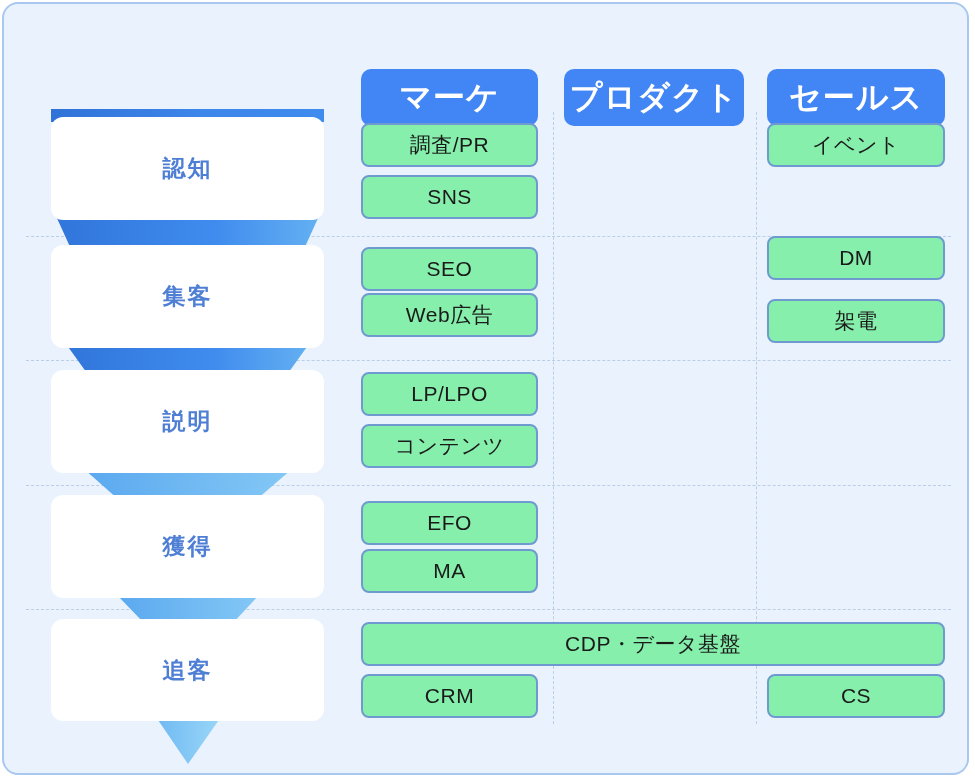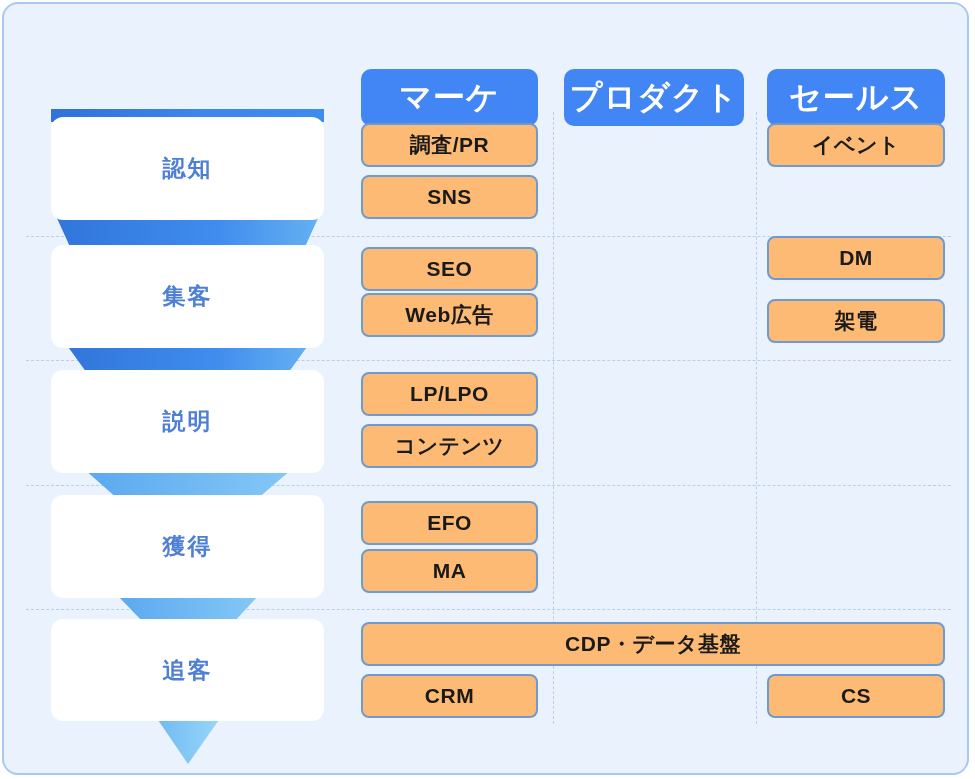--- a/index.html
+++ b/index.html
@@ -101,29 +101,29 @@
   #stage-0 { left: 47px; top: 113px; width: 273px; height: 103px; }
   #stage-1 { left: 47px; top: 241px; width: 273px; height: 103px; }
   #stage-2 { left: 47px; top: 366px; width: 273px; height: 103px; }
   #stage-3 { left: 47px; top: 491px; width: 273px; height: 103px; }
   #stage-4 { left: 47px; top: 615px; width: 273px; height: 102px; }
 
   
   .card {
     position: absolute;
     box-sizing: border-box;
-    background: #fdba74;
+    background: #86efac;
     border: 2px solid #6f9ad0;
     border-radius: 8px;
     display: flex;
     align-items: center;
     justify-content: center;
     color: #1a1a1a;
     font-size: 21px;
-    font-weight: 700;
+    font-weight: 400;
     letter-spacing: 0.5px;
     white-space: nowrap;
   }
   .card.tall { font-size: 21px; }
 </style>
 </head>
 <body>
 
 <div id="frame">
 

